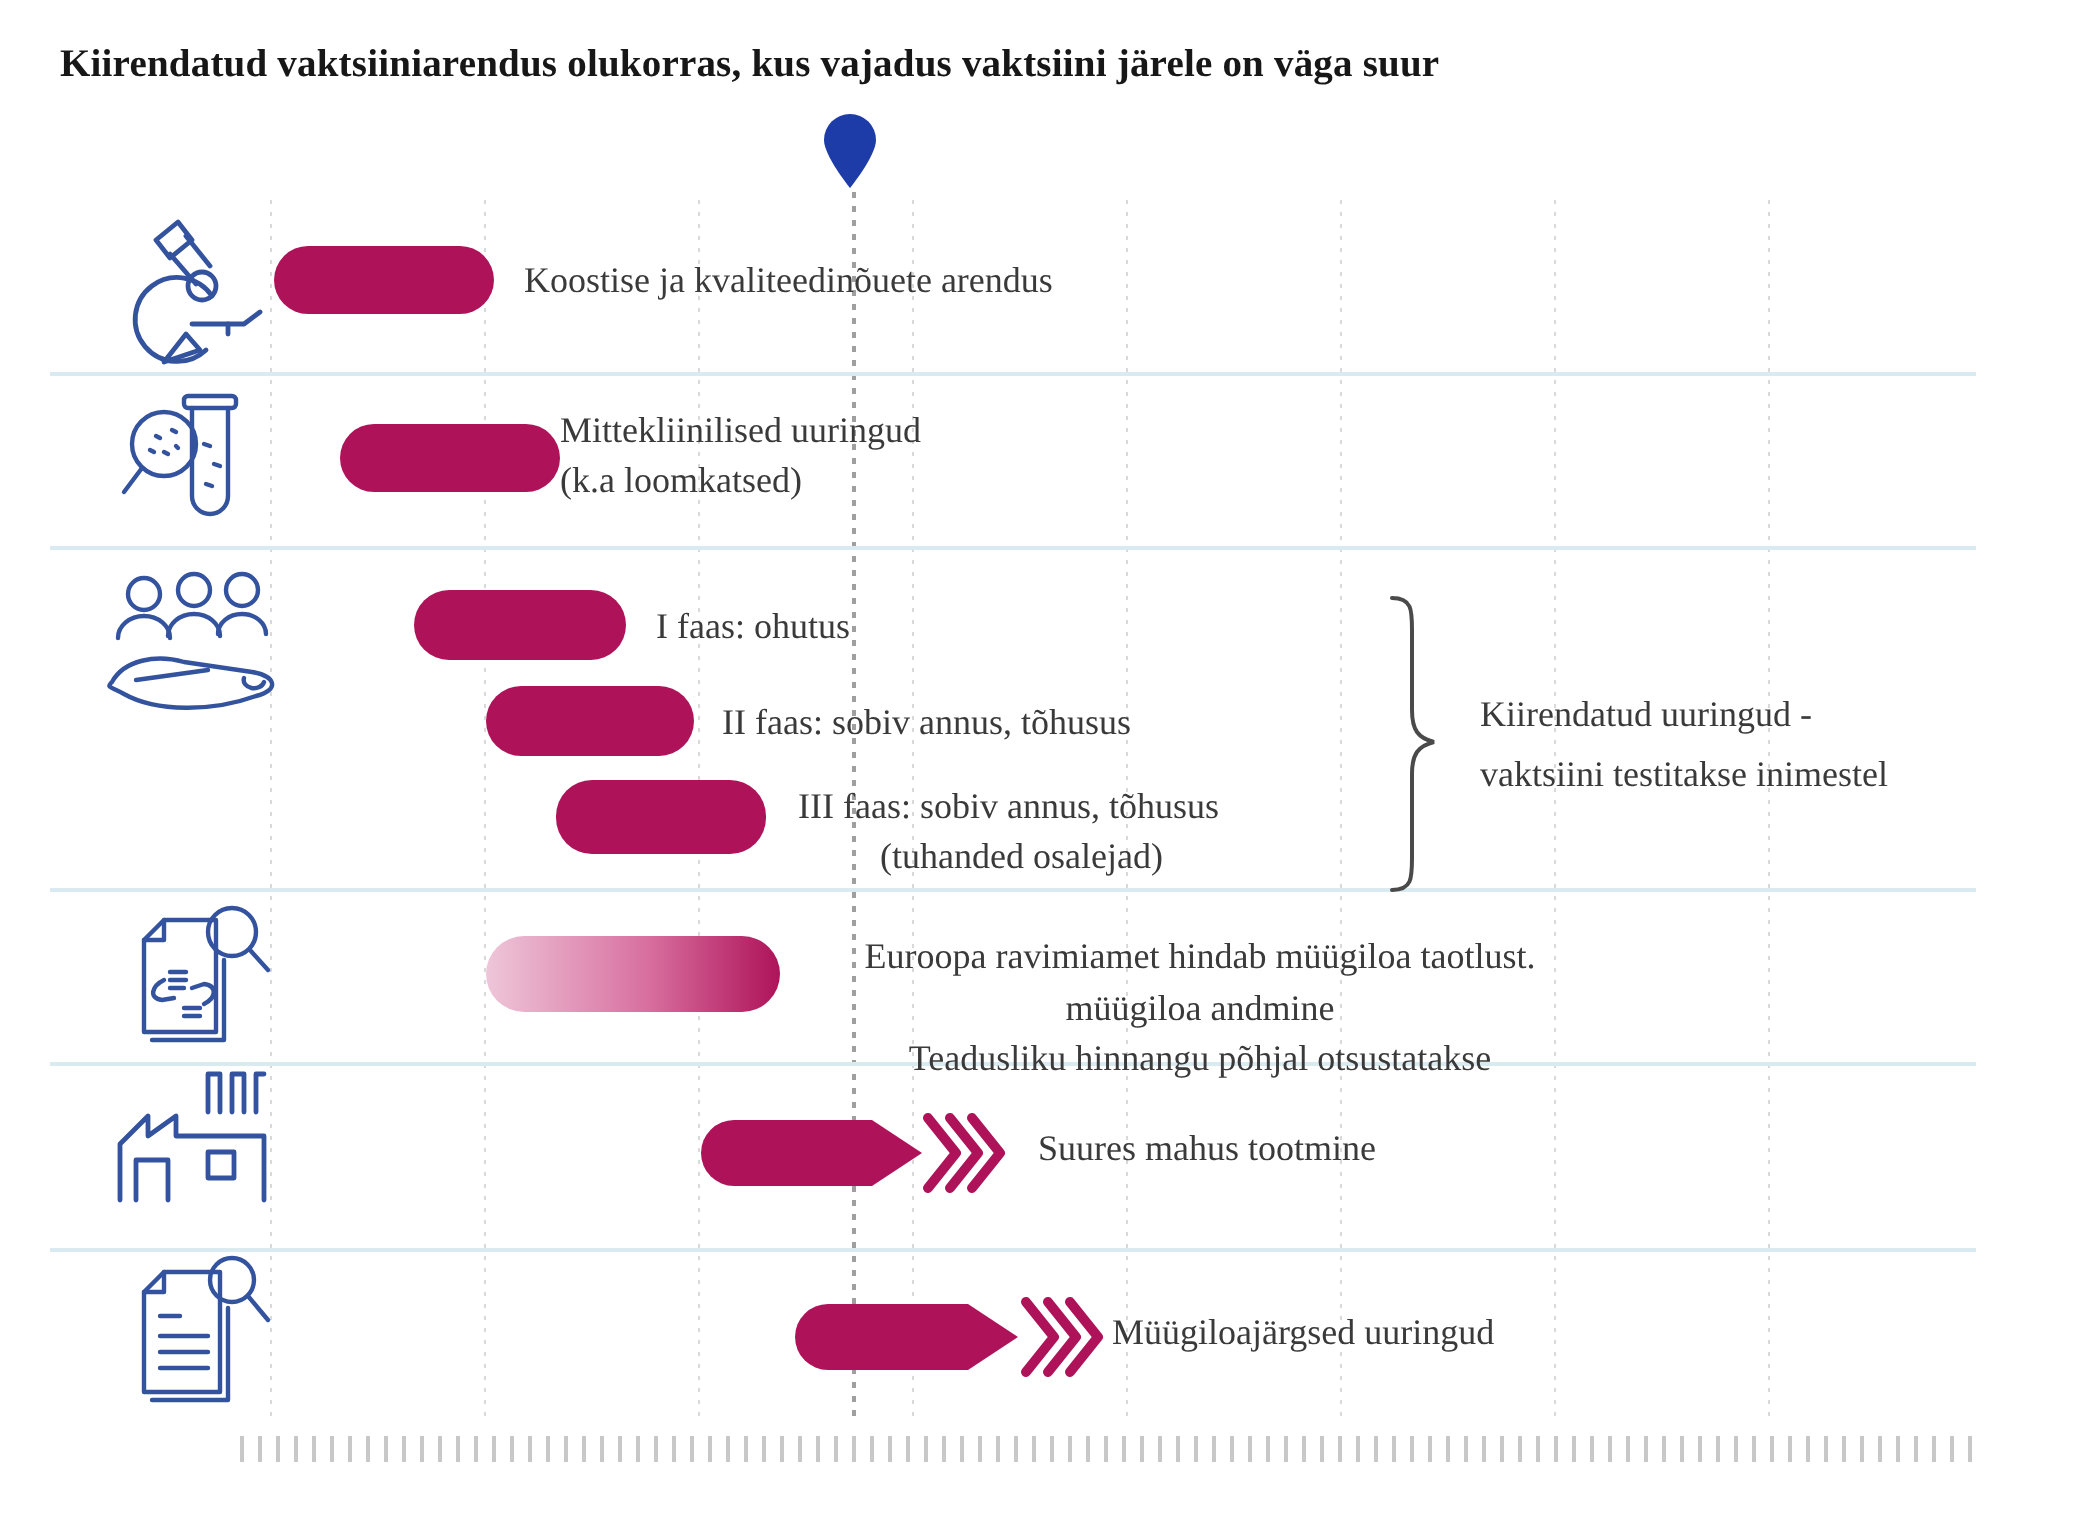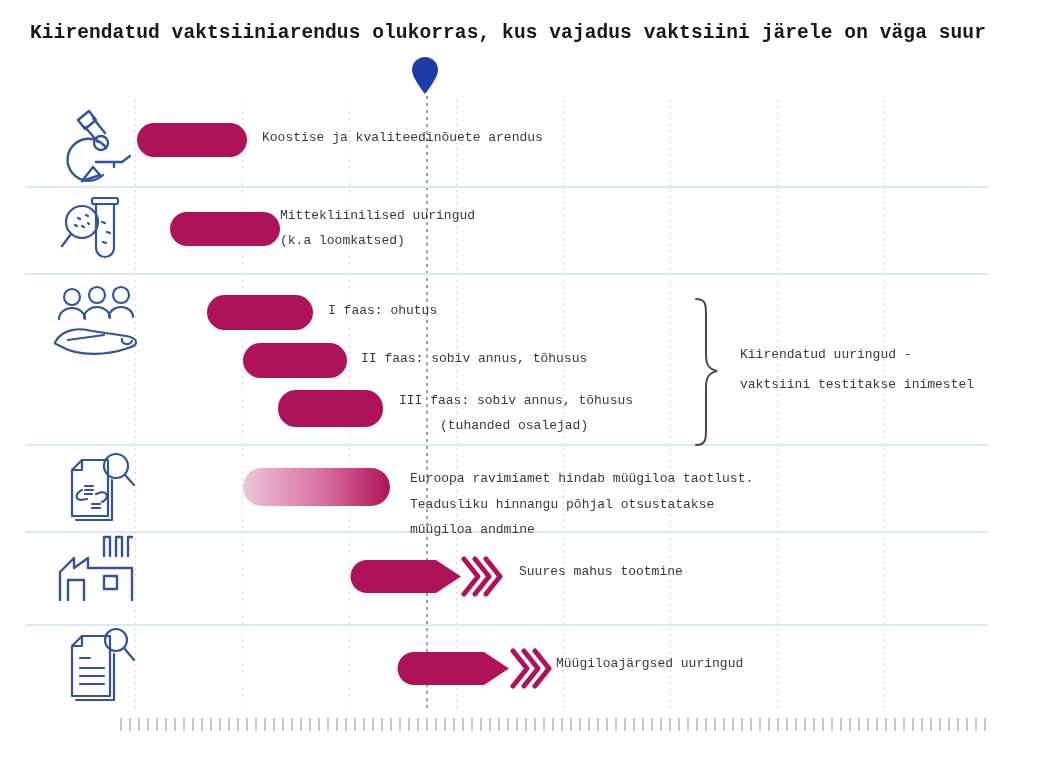--- a/index.html
+++ b/index.html
@@ -1,18 +1,18 @@
 <!DOCTYPE html>
 <html><head>
 <meta charset="utf-8">
 <style>
   html,body{margin:0;padding:0;background:#ffffff;}
   .canvas{
     position:relative;width:988px;height:766px;background:#ffffff;overflow:hidden;
-    font-family:Liberation Mono, monospace;color:#3a3a3a;
+    font-family:Liberation Serif, serif;color:#3a3a3a;
   }
   .title{
     position:absolute;left:30px;top:22px;width:980px;
     font-size:19.5px;font-weight:bold;color:#171717;letter-spacing:.1px;
   }
   
   .pin{position:absolute;left:412px;top:57px;width:26px;height:38px;}
   .pin-label{position:absolute;left:466px;top:65px;font-size:17px;font-weight:bold;color:#111;}
   
   .gridline{
@@ -25,22 +25,22 @@
   }
   .separator{position:absolute;left:25px;width:975px;height:2px;background:#d9eaf1;}
   
   .bar{position:absolute;background:#ae1359;border-radius:18px;}
   .bar-gradient{
     position:absolute;border-radius:19px;
     background:linear-gradient(90deg,#eec6d9 0%,#d86f9f 55%,#ae1359 100%);
   }
   .arrowbar{position:absolute;}
   .chevrons{position:absolute;}
-  .label{position:absolute;font-size:13px;color:#3a3a3a;white-space:nowrap;}
-  .label.centered{white-space:normal;}
+  .label{position:absolute;font-size:18px;color:#3a3a3a;white-space:nowrap;}
+  .label.centered{text-align:center;white-space:normal;}
   .icon{position:absolute;}
   .brace{position:absolute;}
   .ticks{
     position:absolute;left:120px;top:718px;width:890px;height:13px;
     background:repeating-linear-gradient(90deg,#c8c8c8 0 2px,transparent 2px 9px);
   }
 </style>
 </head>
 <body>
 
@@ -144,22 +144,22 @@
       <path d="M69,29 L78,39"></path>
       <path d="M26,44 c-6,3 -8,9 -1,10 l6,-1"></path>
       <path d="M29,40 h8 M29,44 h8 M29,48 h7"></path>
       <path d="M46,56 c6,-3 7,-9 0,-10 l-6,2"></path>
       <path d="M36,58 h8 M36,62 h8"></path>
     </svg>
   </div>
   <div class="bar-gradient" style="left:243px;top:468px;width:147px;height:38px"></div>
   <div class="label centered" style="left:410px;top:466px;width:380px;line-height:25.5px">
     <div>Euroopa ravimiamet hindab müügiloa taotlust.</div>
+    <div>müügiloa andmine</div>
     <div>Teadusliku hinnangu põhjal otsustatakse</div>
-    <div>müügiloa andmine</div>
   </div>
 
   <div class="icon" style="left:52px;top:534px">
     <svg width="86" height="70" viewBox="0 0 86 70" fill="none" stroke="#33539e" stroke-width="2.4" stroke-linecap="round" stroke-linejoin="round">
       <path d="M52,22 V3 h6 V22"></path>
       <path d="M64,22 V3 h6 V22"></path>
       <path d="M76,22 V3 h4"></path>
       <path d="M8,66 V38 L22,24 V34 L36,24 V34 H80 V66"></path>
       <path d="M16,66 V46 H32 V66"></path>
       <rect x="52" y="42" width="13" height="13"></rect>

